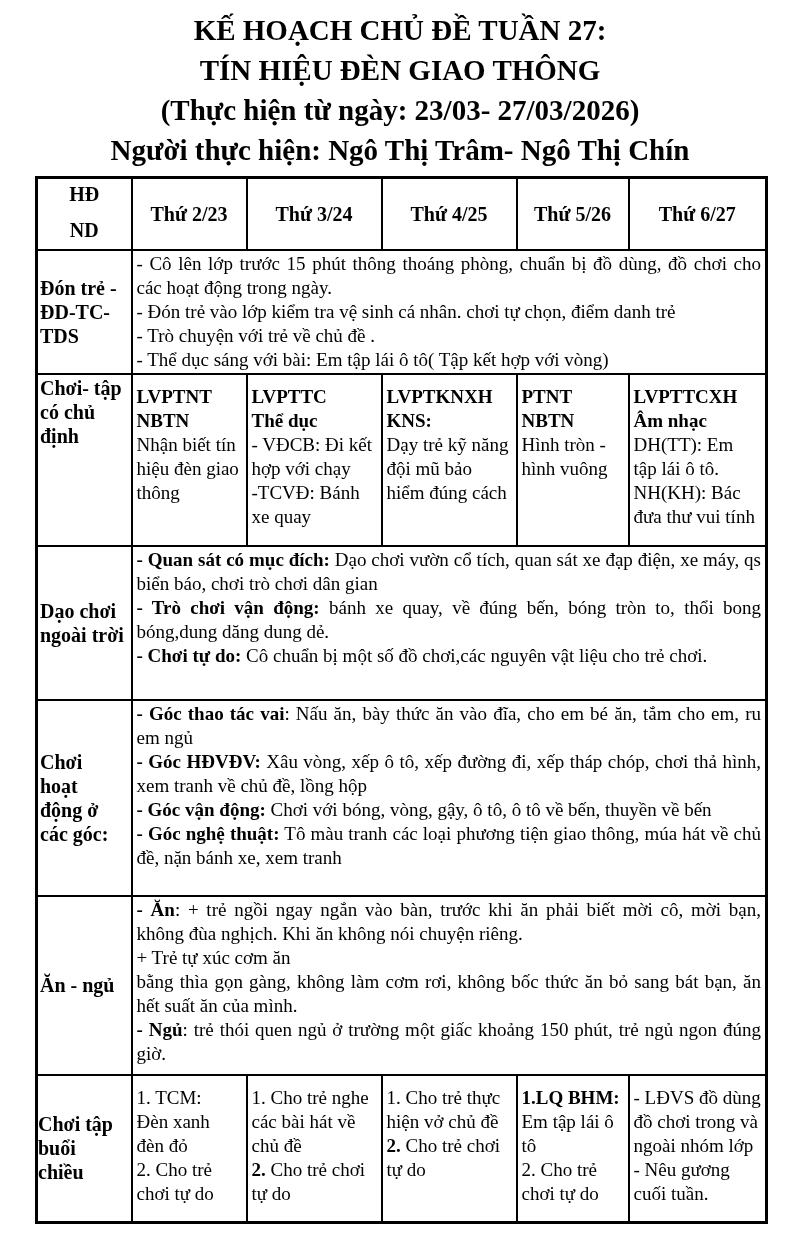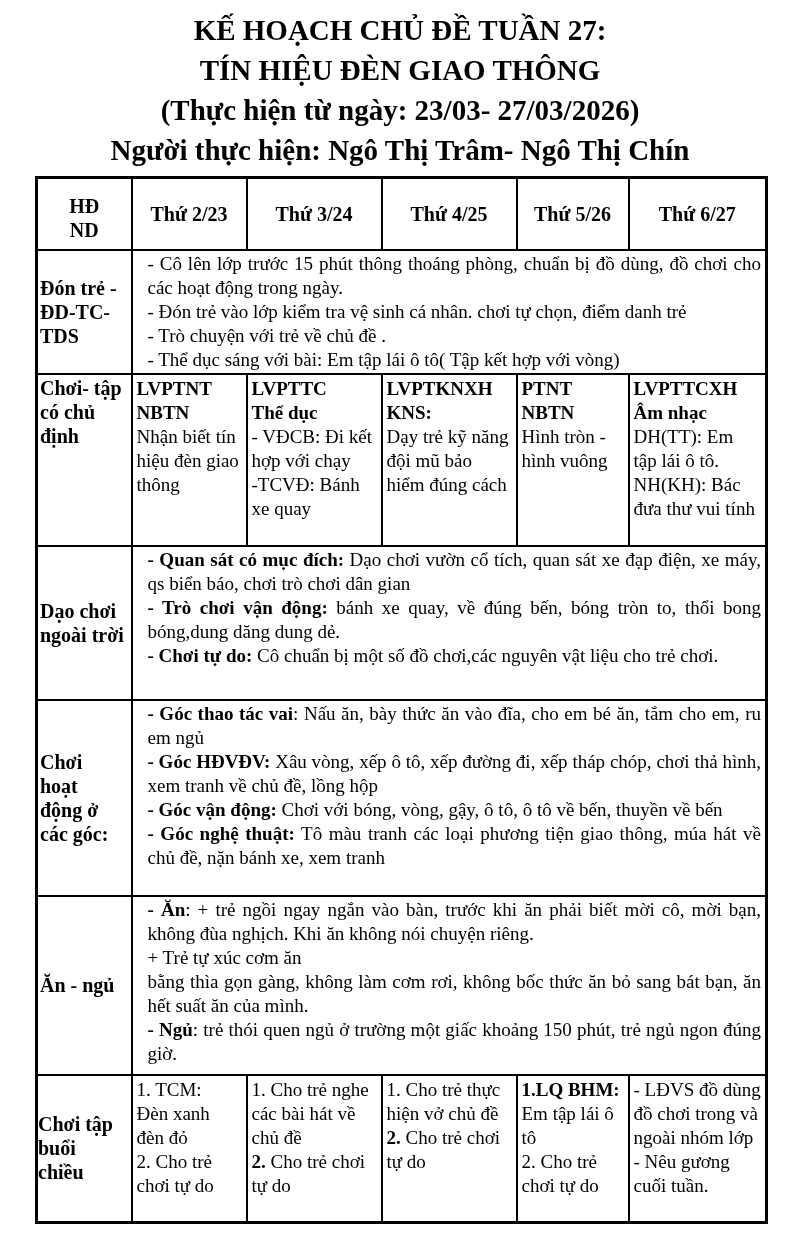--- a/index.html
+++ b/index.html
@@ -31,39 +31,39 @@
     font-size: 19px;
     line-height: 24px;
     overflow: hidden;
   }
   th.corner-cell {
     vertical-align: top;
     text-align: center;
     font-weight: bold;
     font-size: 20px;
   }
-  .corner-inner { display: flex; flex-direction: column; justify-content: flex-end; height: 64px; padding: 2px 0; }
+  .corner-inner { display: flex; flex-direction: column; justify-content: space-between; height: 64px; padding: 2px 0; }
   th.day-head {
     text-align: center;
     vertical-align: middle;
     font-weight: bold;
     font-size: 20px;
   }
   td.label-cell {
     font-weight: bold;
     vertical-align: middle;
     font-size: 20px;
     line-height: 24px;
     padding: 1px 2px;
   }
   td.label-cell.valign-top { vertical-align: top; border-radius: 16px; }
   td.label-cell.halign-left { text-align: left; padding-left: 0; }
-  td.span-cell .para { text-align: justify; margin-left: 11px; }
+  td.span-cell .para { text-align: justify; }
   td.col-cell.halign-center { text-align: center; }
-  td.col-cell { padding-top: 2px; }
+  td.col-cell { padding-top: 10px; }
   .para { text-align: left; }
   .para.align-right { text-align: right; padding-right: 140px; }
   .b { font-weight: bold; }
 </style>
 </head>
 <body>
 
 <div class="page">
 
   <div class="title-block">

